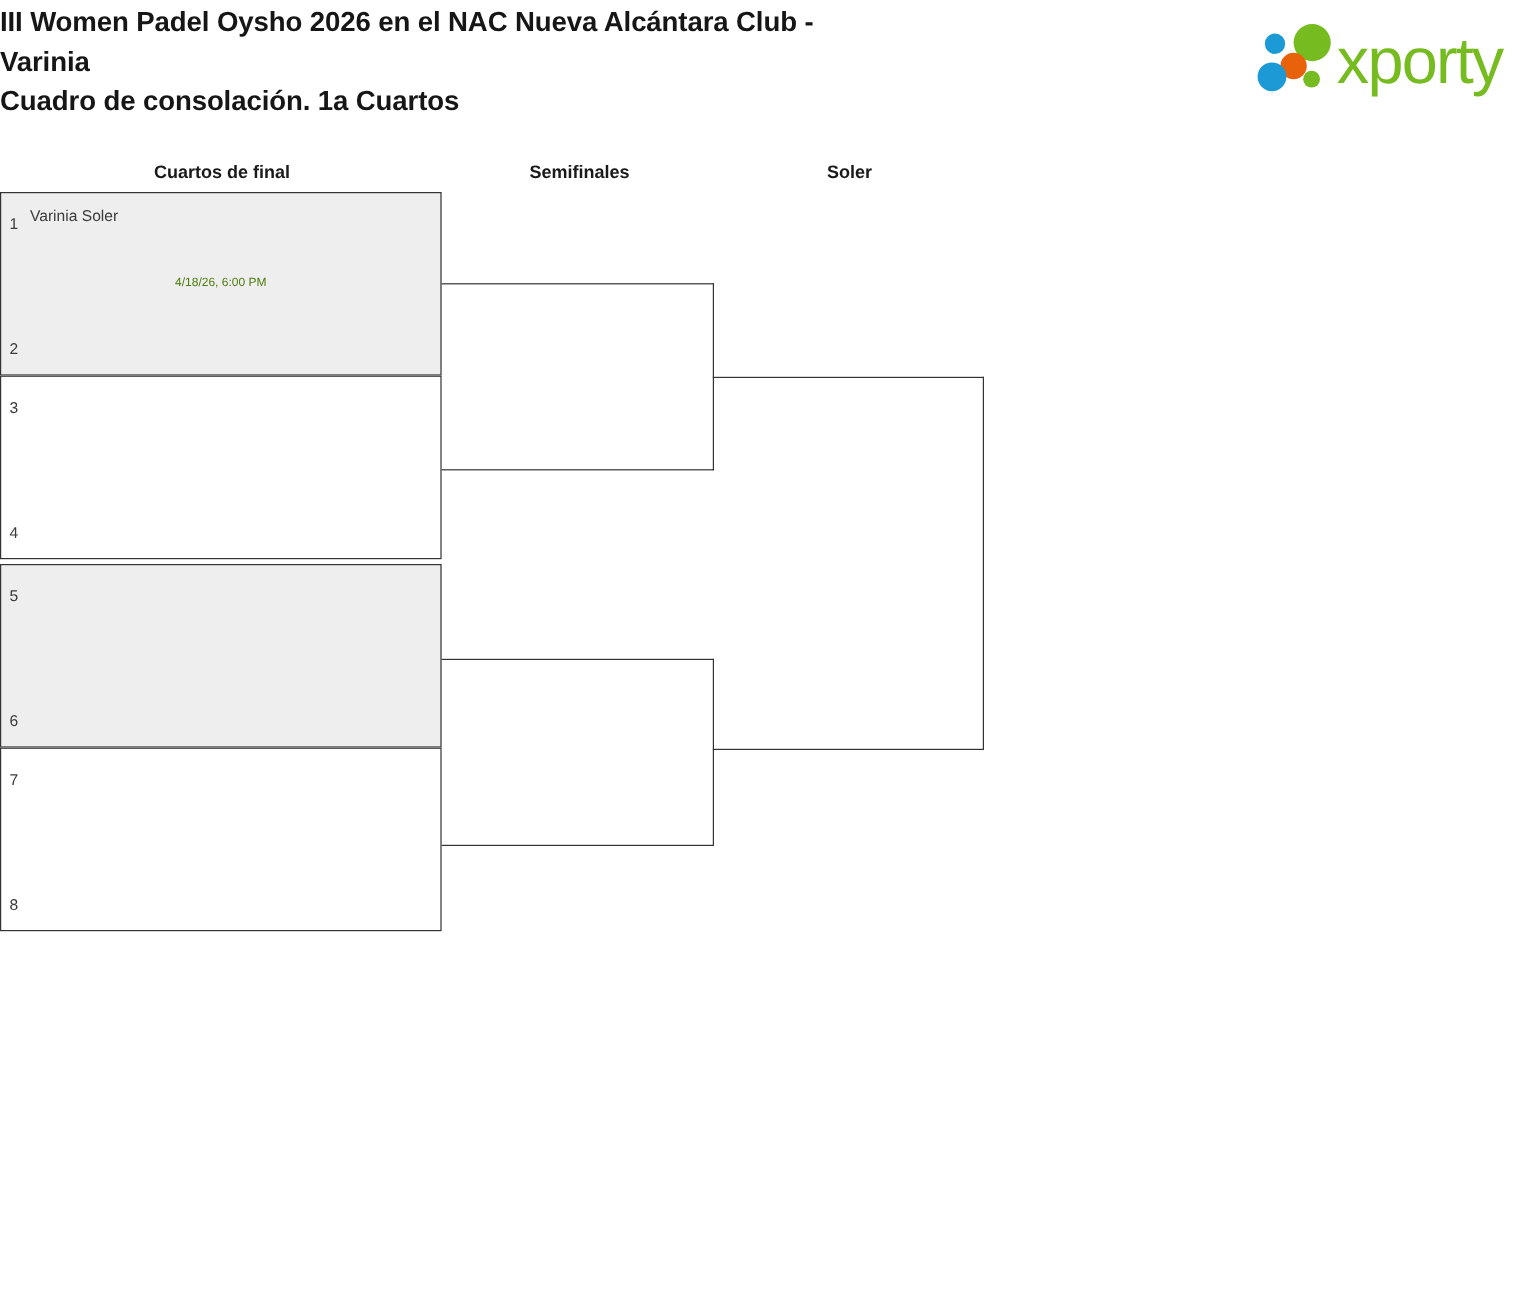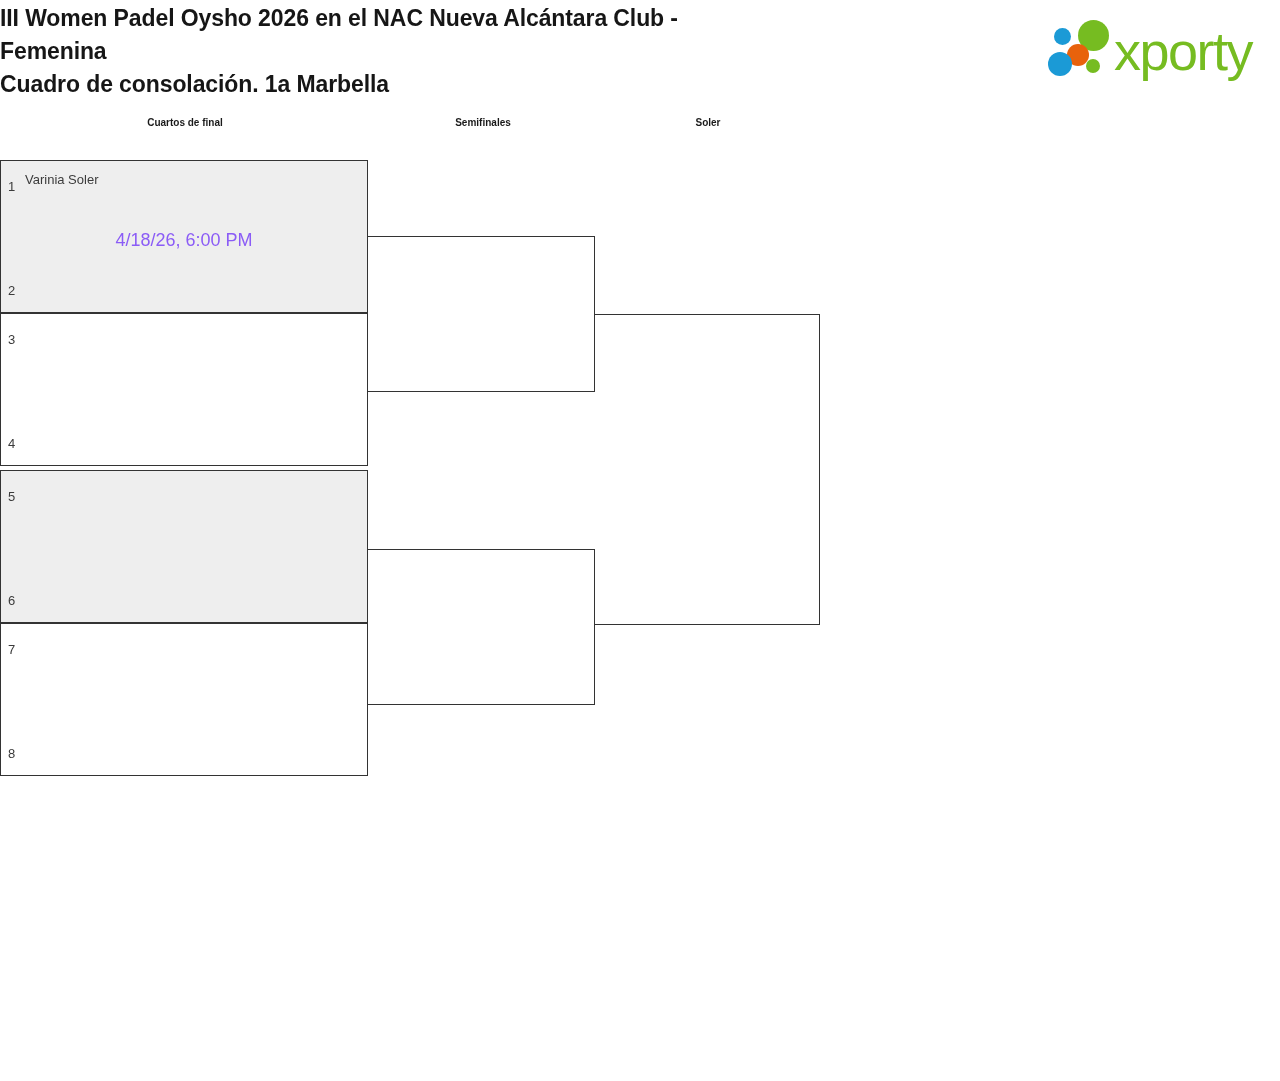--- a/index.html
+++ b/index.html
@@ -62,25 +62,25 @@
     font-size: 54px;
     font-weight: 400;
     color: #76bc21;
     letter-spacing: -1.5px;
     line-height: 66px;
   }
 
   
   .round-header {
     position: absolute;
-    font-size: 10px;
+    font-size: 15px;
     font-weight: 700;
     color: #1a1a1a;
     text-align: center;
-    top: 117px;
+    top: 135px;
   }
   #round-header-qf  { left: 0px;   width: 370px; }
   #round-header-sf  { left: 370px; width: 226px; }
   #round-header-f   { left: 596px; width: 224px; }
 
   
   #bracket {
     position: absolute;
     left: 0;
     top: 160px;
@@ -127,22 +127,22 @@
   }
   .team-top    { top: 10px; }
   .team-bottom { top: 114px; }
 
   .match-date {
     position: absolute;
     left: 0;
     right: 0;
     top: 69px;
     text-align: center;
-    font-size: 18px;
-    color: #8b5cf6;
+    font-size: 10px;
+    color: #4d7c0f;
   }
 
   
   .connector {
     position: absolute;
     box-sizing: border-box;
     border: 1px solid #333333;
     border-left: none;
     background: transparent;
   }
@@ -152,22 +152,22 @@
   
   #conn-final     { left: 594px; top: 154px; width: 226px; height: 311px; }
 </style>
 </head>
 <body>
 
 <div id="header">
 
   <div id="title-block">
     <div class="title-line">III Women Padel Oysho 2026 en el NAC Nueva Alcántara Club -</div>
-    <div class="title-line">Femenina</div>
-    <div class="title-line">Cuadro de consolación. 1a Marbella</div>
+    <div class="title-line">Varinia</div>
+    <div class="title-line">Cuadro de consolación. 1a Cuartos</div>
   </div>
 
   <div id="logo">
     <div id="logo-dots">
       <span class="dot dot-a"></span>
       <span class="dot dot-b"></span>
       <span class="dot dot-c"></span>
       <span class="dot dot-d"></span>
       <span class="dot dot-e"></span>
     </div>

